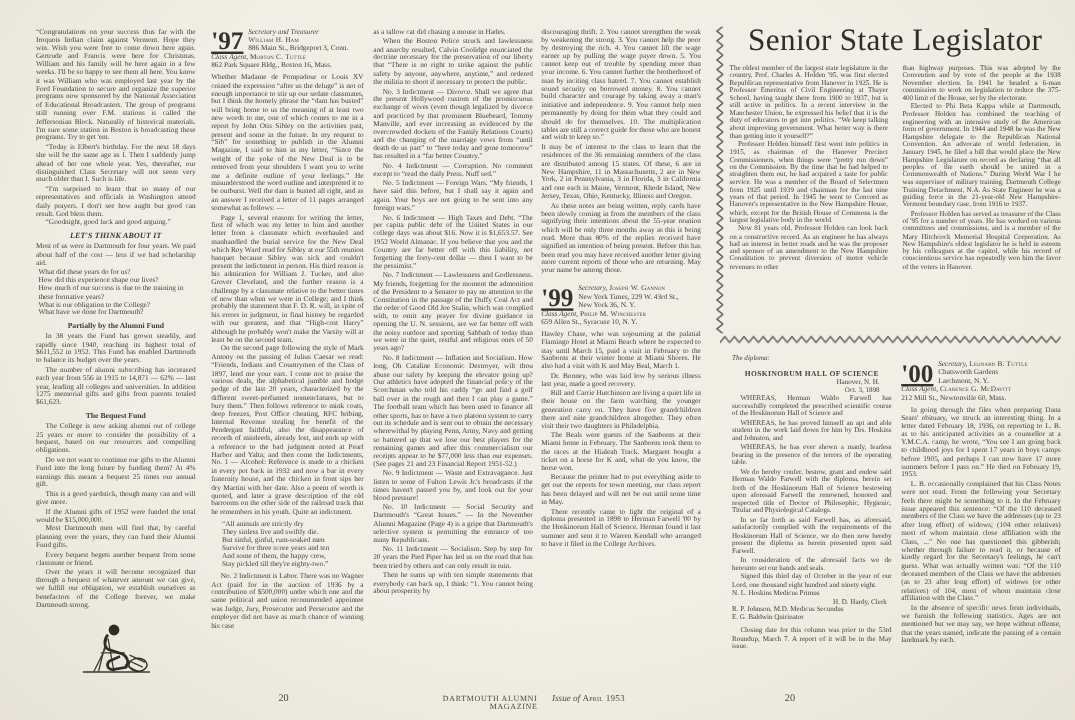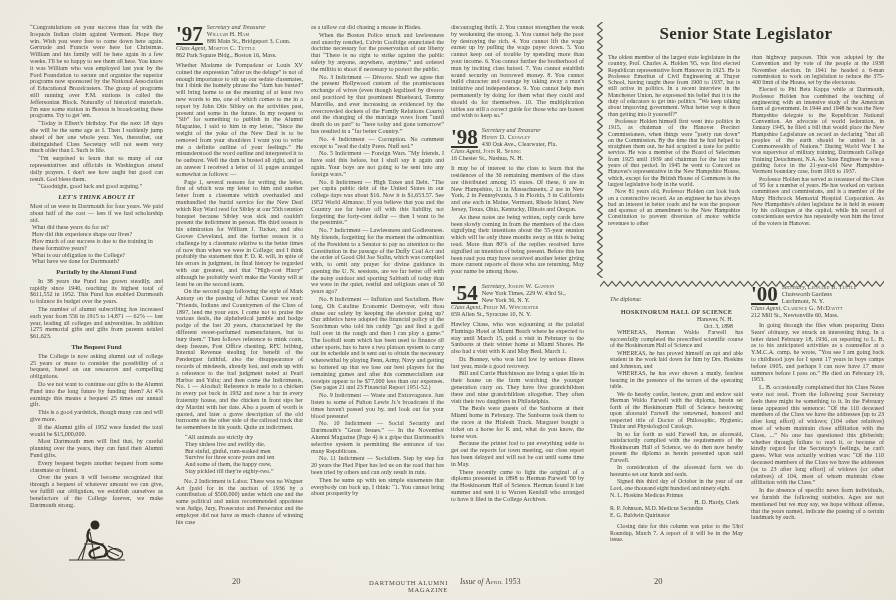--- a/index.html
+++ b/index.html
@@ -17,21 +17,21 @@
   .h-it{text-align:center;font-style:italic;font-weight:bold;font-size:6.6px;margin:4px 0 2px;color:#3a3831;letter-spacing:.2px;}
   .h-b{text-align:center;font-weight:bold;font-size:6.4px;margin:4px 0 2px;color:#3a3831;}
   .class-head{margin:8px 0 3px;text-align:left;}
   .class-head .year{float:left;font-weight:bold;font-size:21px;line-height:17px;margin:2px 4px 0 0;color:#34322b;text-decoration:underline;}
   .ch-l{font-size:6.1px;line-height:7px;}
   .it{font-style:italic;}
   .sc{font-variant:small-caps;letter-spacing:.2px;}
   .clr{clear:both;}
   .illus{text-align:center;margin-top:6px;}
   .feature{position:absolute;left:608px;top:22px;width:276px;}
-  .feature-title{text-align:center;font-size:17px;line-height:24px;font-weight:bold;color:#2f2d27;margin:0 0 6px;letter-spacing:.3px;}
+  .feature-title{text-align:center;font-size:26px;line-height:24px;font-weight:normal;color:#2f2d27;margin:0 0 6px;letter-spacing:.3px;}
   .fcol{position:absolute;top:32px;width:132px;text-align:justify;font-size:5.9px;line-height:6.3px;}
   .fcol p{margin:0 0 1px;text-indent:7px;}
   .fcol p.noind{text-indent:0;}
   #fcolA{left:0;}
   #fcolB{left:144px;}
   .zz{position:absolute;}
   .diploma{position:absolute;left:610px;top:296px;width:133px;font-size:5.9px;line-height:6.5px;text-align:justify;}
   .diploma p{margin:0 0 1px;text-indent:7px;}
   .dip-intro{font-style:italic;margin:0 0 6px;text-indent:0 !important;}
   .dip-title{text-align:center;font-weight:bold;font-size:6.3px;letter-spacing:.3px;margin:2px 0 1px;text-indent:0 !important;}
@@ -124,34 +124,25 @@
     <p>No. 8 Indictment — Inflation and Socialism. How long, Oh Cataline Economic Destroyer, wilt thou abuse our safety by keeping the elevator going up? Our athletics have adopted the financial policy of the Scotchman who told his caddy “go and find a golf ball over in the rough and then I can play a game.” The football team which has been used to finance all other sports, has to have a two platoon system to carry out its schedule and is sent out to obtain the necessary wherewithal by playing Penn, Army, Navy and getting so battered up that we lose our best players for the remaining games and after this commercialism our receipts appear to be $77,000 less than our expenses. (See pages 21 and 23 Financial Report 1951-52.)</p>
     <p>No. 9 Indictment — Waste and Extravagance. Just listen to some of Fulton Lewis Jr.'s broadcasts if the times haven't passed you by, and look out for your blood pressure!</p>
     <p>No. 10 Indictment — Social Security and Dartmouth's “Great Issues.” — In the November Alumni Magazine (Page 4) is a gripe that Dartmouth's selective system is permitting the entrance of too many Republicans.</p>
     <p>No. 11 Indictment — Socialism. Step by step for 20 years the Pied Piper has led us on the road that has been tried by others and can only result in ruin.</p>
     <p>Then he sums up with ten simple statements that everybody can back up, I think: “1. You cannot bring about prosperity by</p>
   </div>
 
   <div class="col" style="left:451px;width:133px;">
     <p class="noind">discouraging thrift. 2. You cannot strengthen the weak by weakening the strong. 3. You cannot help the poor by destroying the rich. 4. You cannot lift the wage earner up by pulling the wage payer down. 5. You cannot keep out of trouble by spending more than your income. 6. You cannot further the brotherhood of man by inciting class hatred. 7. You cannot establish sound security on borrowed money. 8. You cannot build character and courage by taking away a man's initiative and independence. 9. You cannot help men permanently by doing for them what they could and should do for themselves. 10. The multiplication tables are still a correct guide for those who are honest and wish to keep so.”</p>
 
-    <div class="class-head">
-      <span class="year">'98</span>
-      <div class="ch-l it">Secretary and Treasurer</div>
-      <div class="ch-l sc">Henry D. Crowley</div>
-      <div class="ch-l">430 Oak Ave., Clearwater, Fla.</div>
-      <div class="ch-l"><span class="it">Class Agent,</span> <span class="sc">John R. Spring</span></div>
-      <div class="ch-l">16 Chester St., Nashua, N. H.</div>
-      <div class="clr"></div>
-    </div>
     <p class="noind">It may be of interest to the class to learn that the residences of the 36 remaining members of the class are distributed among 15 states. Of these, 6 are in New Hampshire, 11 in Massachusetts, 2 are in New York, 2 in Pennsylvania, 3 in Florida, 3 in California and one each in Maine, Vermont, Rhode Island, New Jersey, Texas, Ohio, Kentucky, Illinois and Oregon.</p>
     <p>As these notes are being written, reply cards have been slowly coming in from the members of the class signifying their intentions about the 55-year reunion which will be only three months away as this is being read. More than 80% of the replies received have signified an intention of being present. Before this has been read you may have received another letter giving more current reports of those who are returning. May your name be among those.</p>
 
     <div class="class-head">
-      <span class="year">'54</span>
+      <span class="year">'99</span>
       <div class="ch-l"><span class="it">Secretary,</span> <span class="sc">Joseph W. Gannon</span></div>
       <div class="ch-l">New York Times, 229 W. 43rd St.,</div>
       <div class="ch-l">New York 36, N. Y.</div>
       <div class="ch-l"><span class="it">Class Agent,</span> <span class="sc">Philip M. Winchester</span></div>
       <div class="ch-l">659 Allen St., Syracuse 10, N. Y.</div>
       <div class="clr"></div>
     </div>
     <p class="noind">Hawley Chase, who was sojourning at the palatial Flamingo Hotel at Miami Beach where he expected to stay until March 15, paid a visit in February to the Sanborns at their winter home at Miami Shores. He also had a visit with K and May Beal, March 1.</p>
     <p>Dr. Bonney, who was laid low by serious illness last year, made a good recovery.</p>
     <p>Bill and Carrie Hutchinson are living a quiet life in their house on the farm watching the younger generation carry on. They have five grandchildren there and nine grandchildren altogether. They often visit their two daughters in Philadelphia.</p>
@@ -208,21 +199,21 @@
     <p>In consideration of the aforesaid facts we do hereunto set our hands and seals.</p>
     <p>Signed this third day of October in the year of our Lord, one thousand eight hundred and ninety eight.</p>
     <div class="sig">N. L. Hoskins Medicus Primus</div>
     <div class="sig-r">H. D. Hardy, Clerk</div>
     <div class="sig">R. P. Johnson, M.D. Medicus Secundus</div>
     <div class="sig">E. G. Baldwin Quirinator</div>
     <p class="dip-close">Closing date for this column was prior to the 53rd Roundup, March 7. A report of it will be in the May issue.</p>
   </div>
 
   <div class="c00">
-    <div class="class-head" style="margin-top:0;">
+    <div class="class-head" style="margin-top:17px;">
       <span class="year">'00</span>
       <div class="ch-l"><span class="it">Secretary,</span> <span class="sc">Leonard B. Tuttle</span></div>
       <div class="ch-l">Chatsworth Gardens</div>
       <div class="ch-l">Larchmont, N. Y.</div>
       <div class="ch-l"><span class="it">Class Agent,</span> <span class="sc">Clarence G. McDavitt</span></div>
       <div class="ch-l">212 Mill St., Newtonville 60, Mass.</div>
       <div class="clr"></div>
     </div>
     <p class="noind">In going through the files when preparing Dana Sears' obituary, we struck an interesting thing. In a letter dated February 18, 1936, on reporting to L. B. as to his anticipated activities as a counsellor at a Y.M.C.A. camp, he wrote, “You see I am going back to childhood joys for I spent 17 years in boys camps before 1905, and perhaps I can now have 17 more summers before I pass on.” He died on February 19, 1953.</p>
     <p>L. B. occasionally complained that his Class Notes were not read. From the following your Secretary feels there might be something to it. In the February issue appeared this sentence: “Of the 110 deceased members of the Class we have the addresses (up to 23 after long effort) of widows; (104 other relatives) most of whom maintain close affiliation with the Class, ...” No one has questioned this gibberish; whether through failure to read it, or because of kindly regard for the Secretary's feelings, he can't guess. What was actually written was: “Of the 110 deceased members of the Class we have the addresses (as to 23 after long effort) of widows (or other relatives) of 104, most of whom maintain close affiliation with the Class.”</p>

